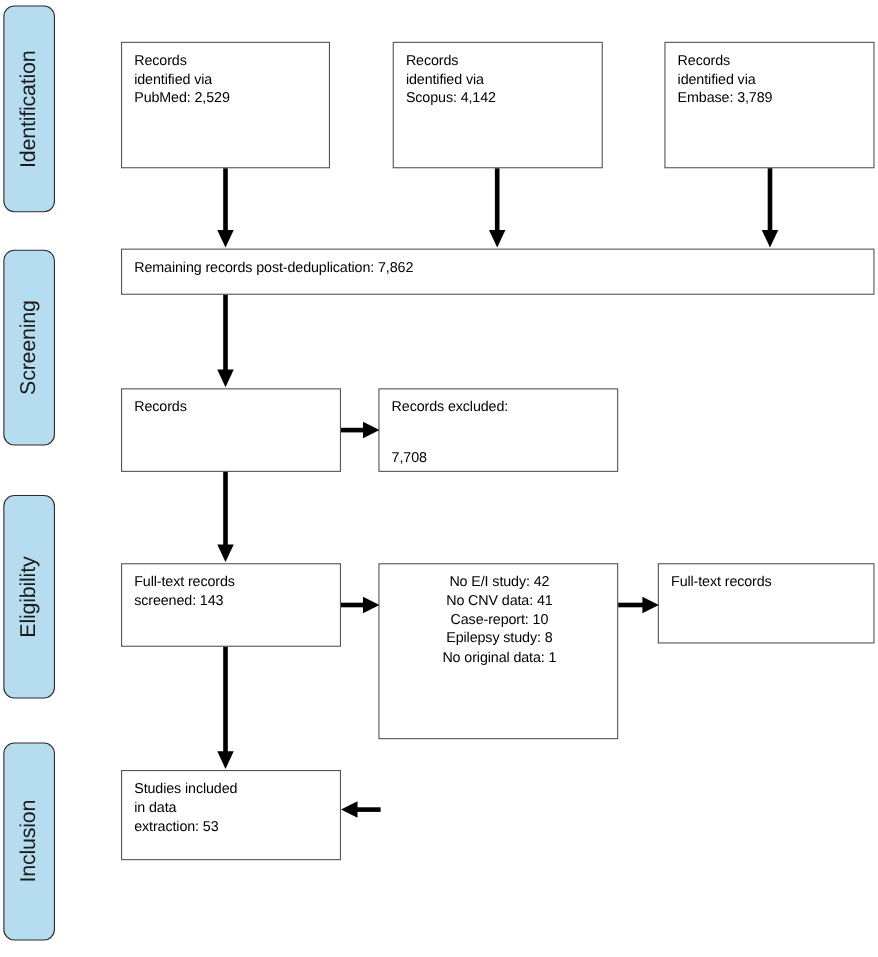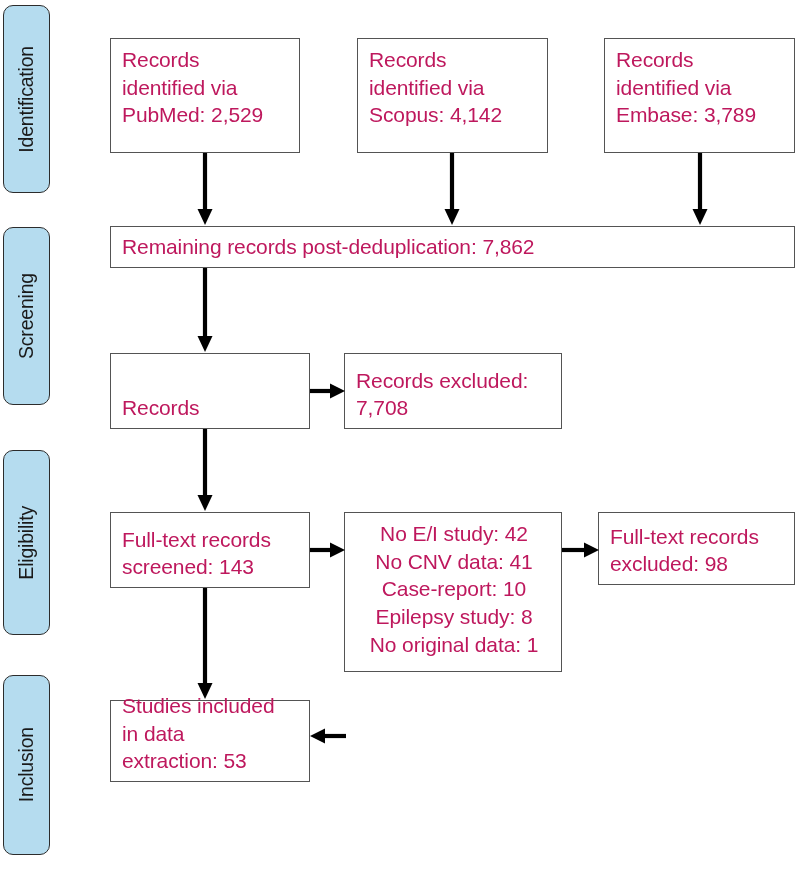--- a/index.html
+++ b/index.html
@@ -40,29 +40,29 @@
     white-space: nowrap;
     font-family: "Liberation Sans", sans-serif;
   }
   
   .box {
     position: absolute;
     background: #ffffff;
     border: 1.6px solid #545454;
     box-sizing: border-box;
     padding: 7px 9px 6px 11px;
-    font-size: 21px;
+    font-size: 13px;
     line-height: 1.32;
-    color: #be185d;
+    color: #000000;
     letter-spacing: -0.1px;
   }
   .box.center-v {
     display: flex;
     flex-direction: column;
-    justify-content: flex-end;
+    justify-content: flex-start;
   }
   .box .line {
     display: block;
     white-space: nowrap;
   }
   
   .conn {
     position: absolute;
   }
   .conn svg {
@@ -133,21 +133,21 @@
     <svg width="18" height="85" viewBox="0 0 18 85">
       <line x1="9" y1="0" x2="9" y2="71" stroke="#000000" stroke-width="4.2"></line>
       <polygon points="9,84 1.5,68 16.5,68" fill="#000000"></polygon>
     </svg>
   </div>
 
   <div class="box center-v" style="left:110px;top:353px;width:200px;height:76px;">
     <span class="line">Records</span>
   </div>
 
-  <div class="box center-v" style="left:344px;top:353px;width:218px;height:76px;">
+  <div class="box center-v" style="left:344px;top:353px;width:218px;height:76px;gap:29px;">
     <span class="line">Records excluded:</span>
     <span class="line">7,708</span>
   </div>
 
   <div class="conn" style="left:310px;top:382px;width:36px;height:18px;">
     <svg width="36" height="18" viewBox="0 0 36 18">
       <line x1="0" y1="9" x2="23" y2="9" stroke="#000000" stroke-width="4.2"></line>
       <polygon points="35,9 20,1.5 20,16.5" fill="#000000"></polygon>
     </svg>
   </div>
@@ -167,21 +167,20 @@
   <div class="box" style="left:344px;top:512px;width:218px;height:160px;text-align:center;">
     <span class="line">No E/I study: 42</span>
     <span class="line">No CNV data: 41</span>
     <span class="line">Case-report: 10</span>
     <span class="line">Epilepsy study: 8</span>
     <span class="line">No original data: 1</span>
   </div>
 
   <div class="box center-v" style="left:598px;top:512px;width:197px;height:73px;">
     <span class="line">Full-text records</span>
-    <span class="line">excluded: 98</span>
   </div>
 
   <div class="conn" style="left:310px;top:541px;width:36px;height:18px;">
     <svg width="36" height="18" viewBox="0 0 36 18">
       <line x1="0" y1="9" x2="23" y2="9" stroke="#000000" stroke-width="4.2"></line>
       <polygon points="35,9 20,1.5 20,16.5" fill="#000000"></polygon>
     </svg>
   </div>
 
   <div class="conn" style="left:562px;top:541px;width:38px;height:18px;">

